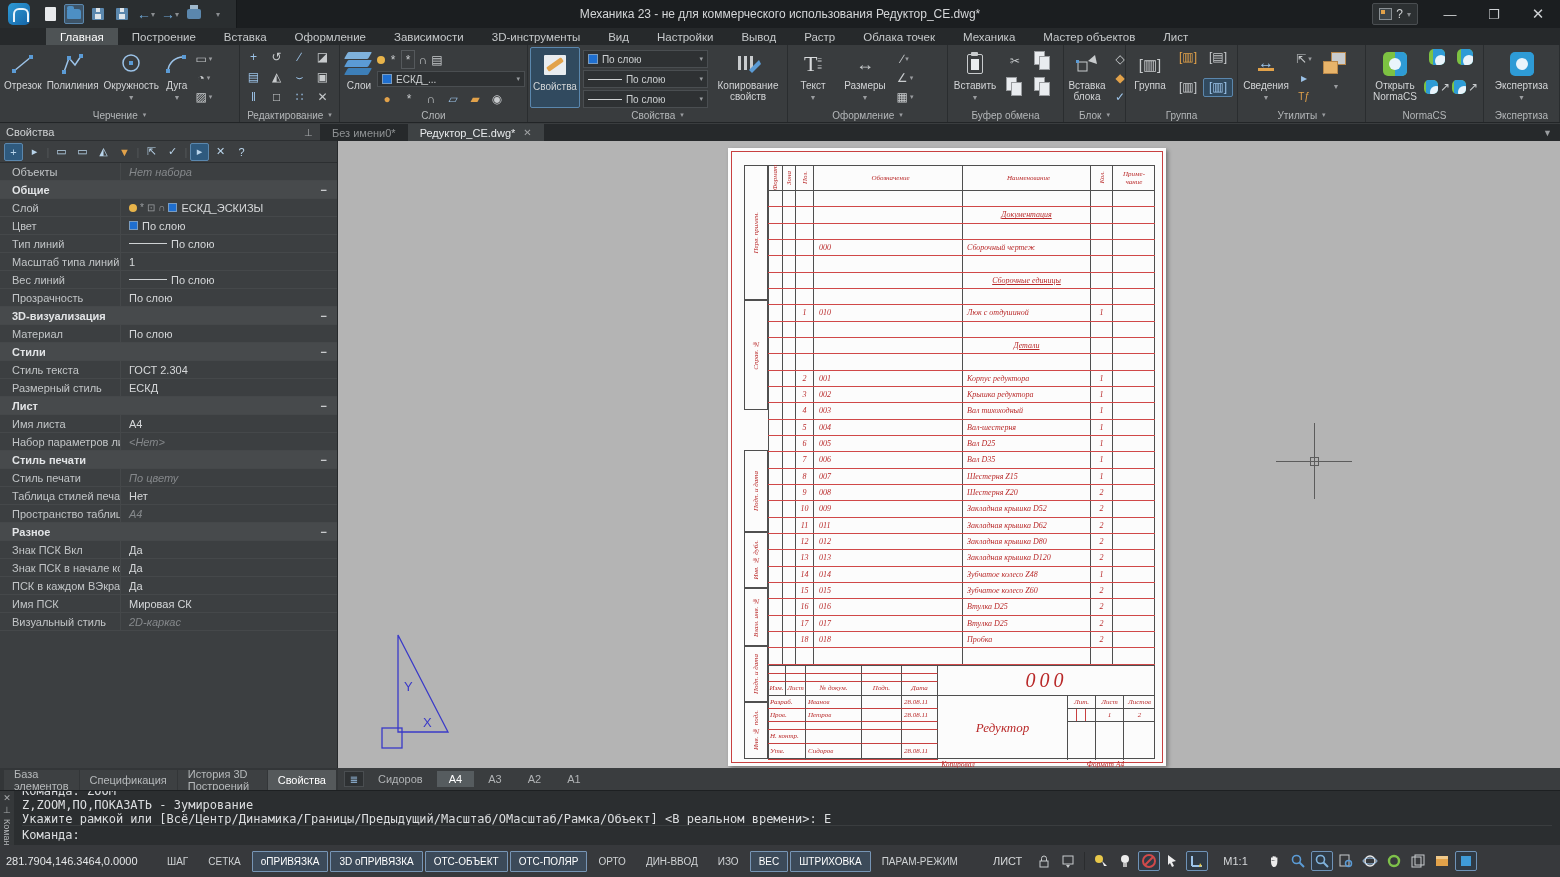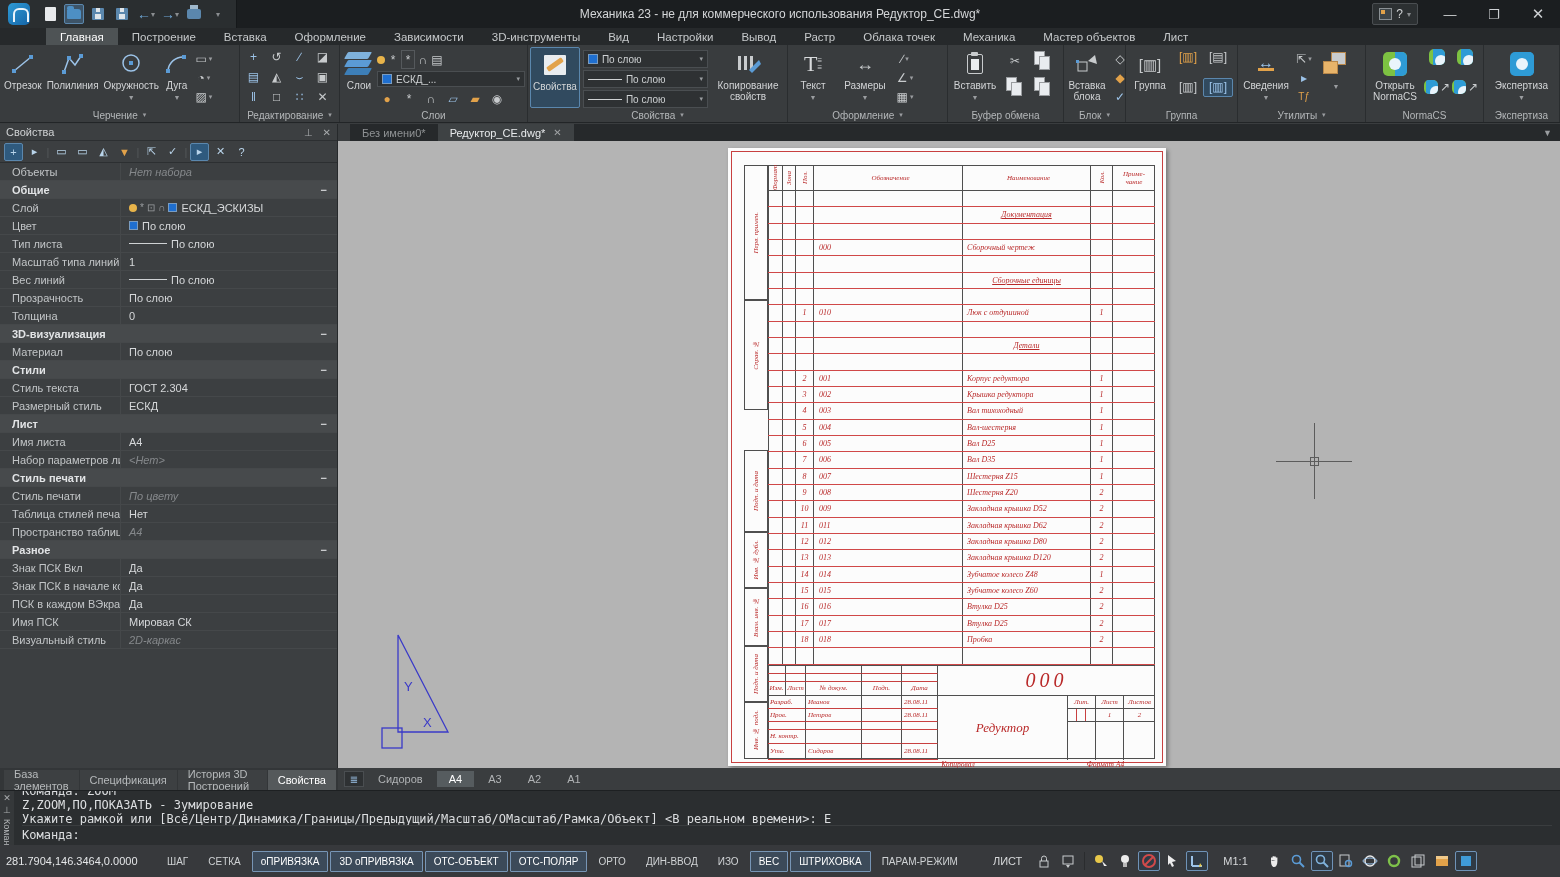--- a/index.html
+++ b/index.html
@@ -113,21 +113,21 @@
     border-left:1px solid #45484a; height:100%; white-space:nowrap; overflow:hidden; }
   .prow.muted .pv { color:#85888b;font-style:italic; }
   .prow.section { background:#474a4c; font-weight:bold; color:#e2e4e6; padding-left:12px; }
   .prow.section .minus { margin-left:auto; margin-right:10px; font-weight:bold; color:#cfd2d4; }
   .lyr-ic { display:inline-flex; gap:3px; align-items:center; color:#9a9da0; font-size:10px; }
   .dot-y { width:8px; height:8px; border-radius:50%; background:#e8b44a; }
   .sq-b { width:9px; height:9px; background:#1f6fd0; border:1px solid #7a9cc0; }
   .pline { width:38px; height:1px; background:#cfd2d4; display:inline-block; }
 
   
-  #doctabs { position:absolute; left:350px; top:124px; right:0; height:17px; background:#26292b;
+  #doctabs { position:absolute; left:320px; top:124px; right:0; height:17px; background:#26292b;
     display:flex; align-items:stretch; }
   .dtab { padding:0 12px; font-size:11px; color:#8f9294; display:flex; align-items:center; gap:8px; }
   .dtab.active { background:#3e4244; color:#e8eaec; }
   .dtab .x { color:#a0a3a5; font-size:10px; }
   #doctabs .enddd { margin-left:auto; color:#9a9da0; font-size:9px; display:flex; align-items:center; padding-right:8px; }
 
   #canvas { position:absolute; left:338px; top:141px; right:0; height:627px; background:#b4b4b4; overflow:hidden; }
 
   
   #paper { position:absolute; left:390px; top:7px; width:438px; height:618px; background:#fcfcfc;
@@ -674,21 +674,21 @@
           </div>
         </div>
         <div class="prow">
           <div class="pl">Цвет</div>
           <div class="pv">
             <span class="sq-b" style="background: rgb(31, 111, 208);"></span>
             <span>По слою</span>
           </div>
         </div>
         <div class="prow">
-          <div class="pl">Тип листа</div>
+          <div class="pl">Тип линий</div>
           <div class="pv">
             <span class="pline"></span>
             <span>По слою</span>
           </div>
         </div>
         <div class="prow">
           <div class="pl">Масштаб типа линий</div>
           <div class="pv">
             <span>1</span>
           </div>
@@ -697,26 +697,20 @@
           <div class="pl">Вес линий</div>
           <div class="pv">
             <span class="pline"></span>
             <span>По слою</span>
           </div>
         </div>
         <div class="prow">
           <div class="pl">Прозрачность</div>
           <div class="pv">
             <span>По слою</span>
-          </div>
-        </div>
-        <div class="prow">
-          <div class="pl">Толщина</div>
-          <div class="pv">
-            <span>0</span>
           </div>
         </div>
         <div class="prow section">
           <span>3D-визуализация</span>
           <span class="minus">−</span>
         </div>
         <div class="prow">
           <div class="pl">Материал</div>
           <div class="pv">
             <span>По слою</span>

